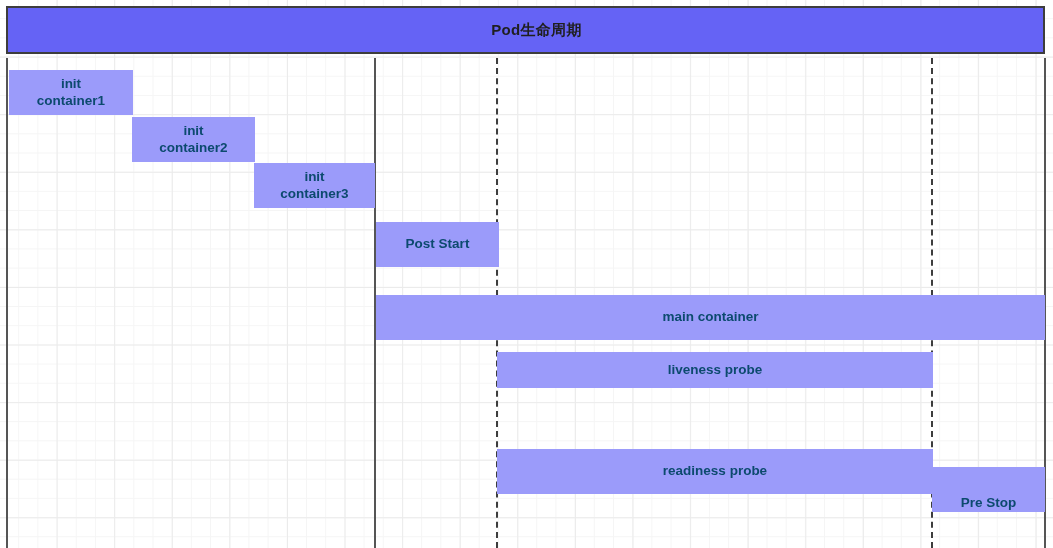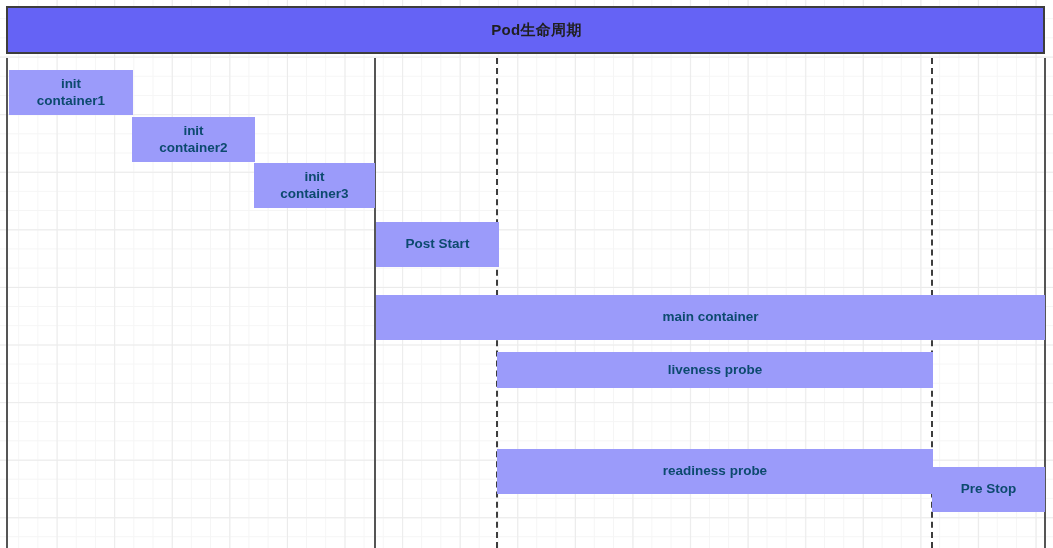--- a/index.html
+++ b/index.html
@@ -117,17 +117,17 @@
   </div>
 
   <div class="bar" style="left:497px; top:352px; width:436px; height:36px;">
     <span>liveness probe</span>
   </div>
 
   <div class="bar" style="left:497px; top:410px; width:436px; height:45px;margin-top:39px;">
     <span>readiness probe</span>
   </div>
 
-  <div class="bar" style="left:932px; top:467px; width:113px; height:45px;">
+  <div class="bar" style="left:932px; top:467px; width:113px; height:45px;align-items:flex-end;">
     <span>Pre Stop</span>
   </div>
 
 </div>
 
 </body></html>

